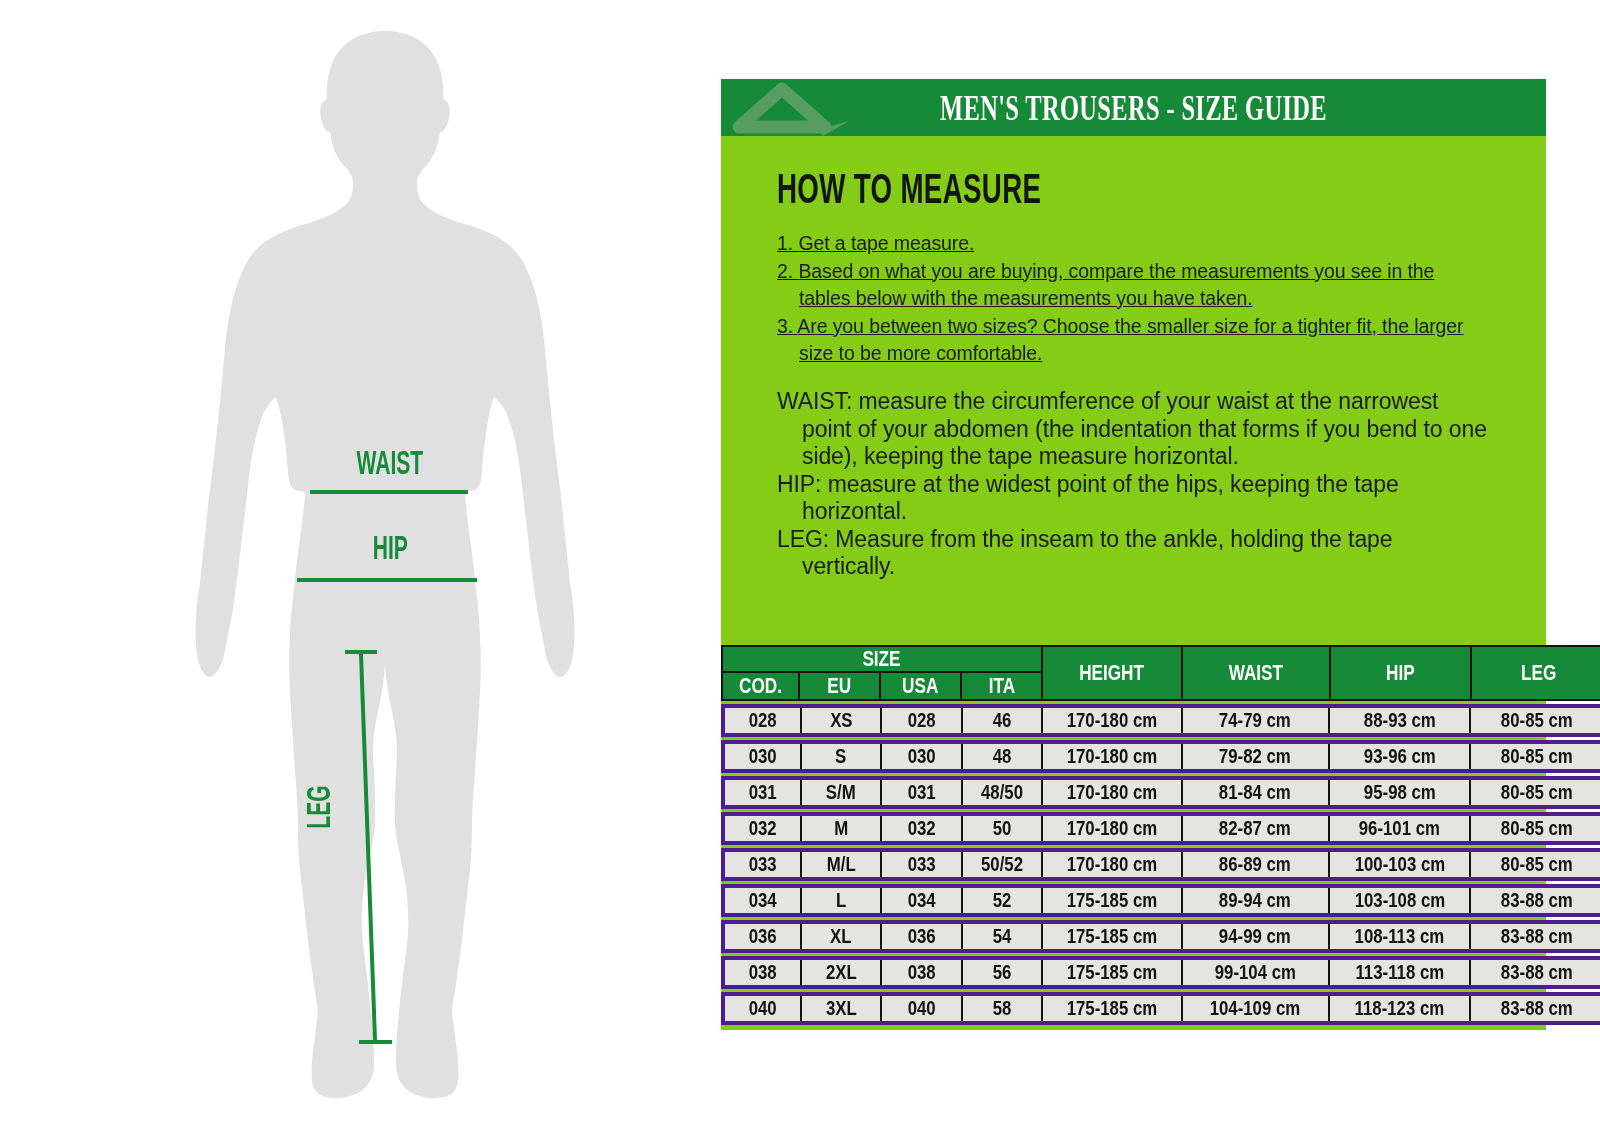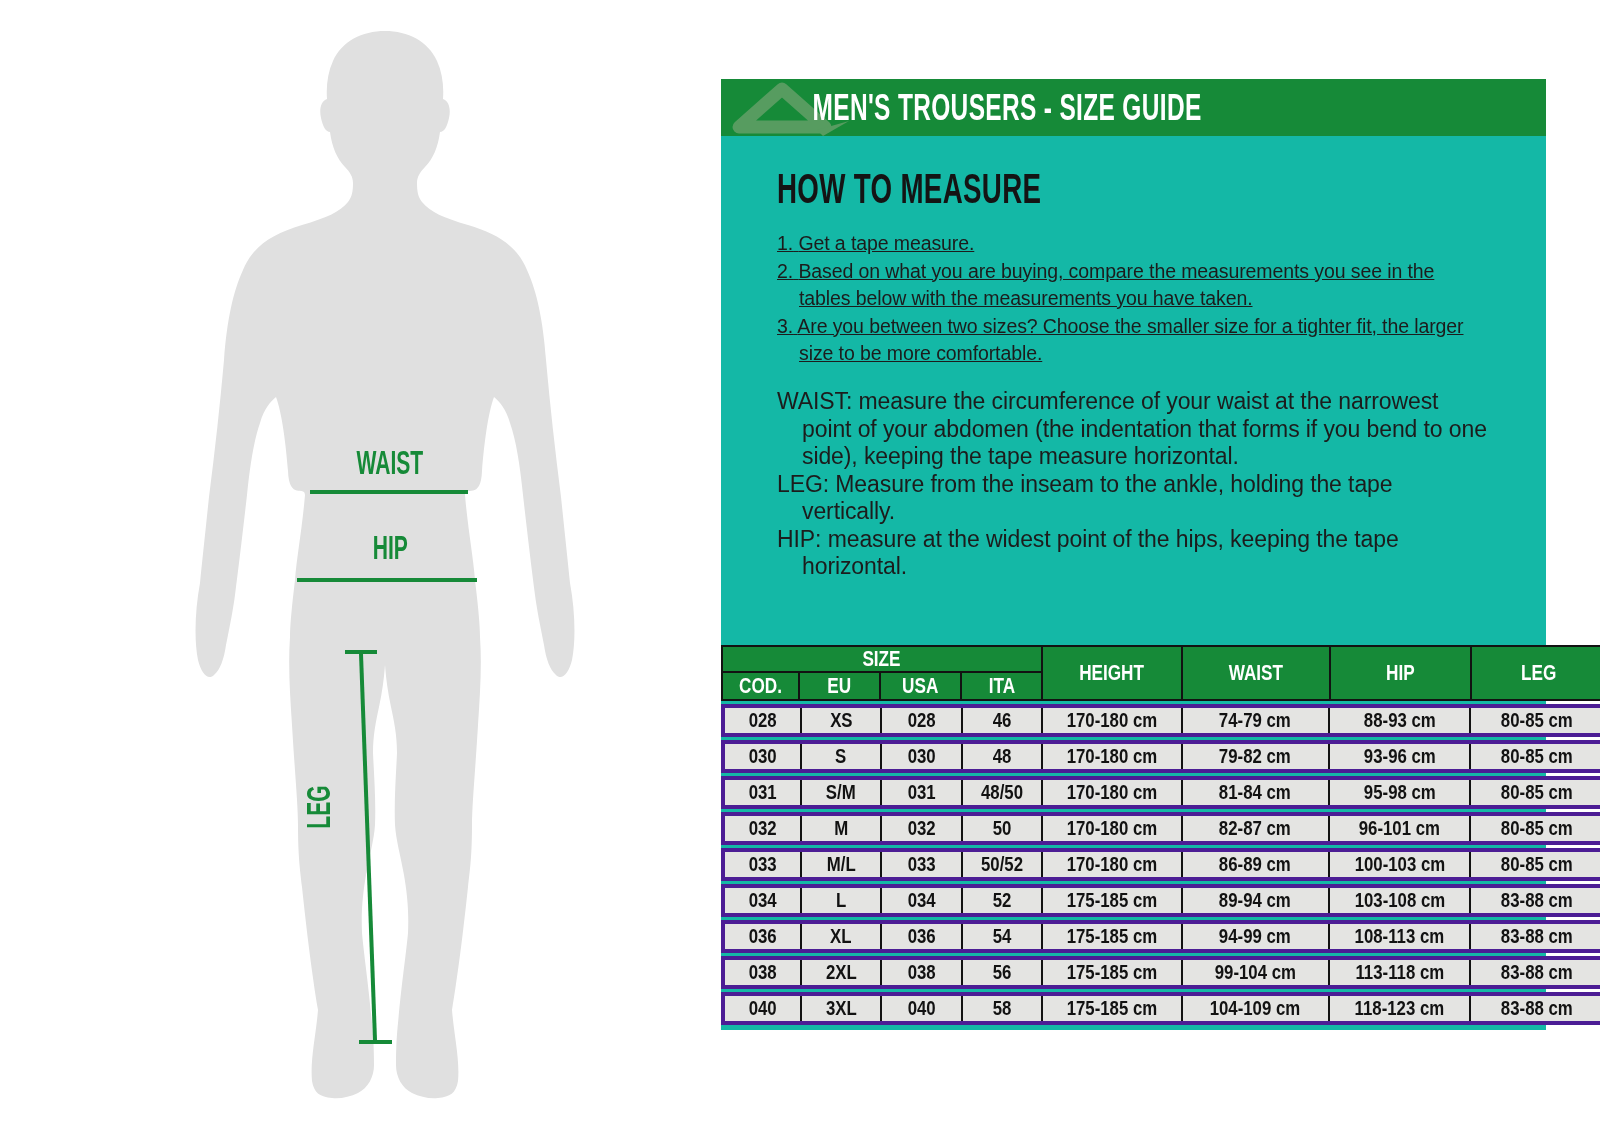--- a/index.html
+++ b/index.html
@@ -15,24 +15,24 @@
   .meas-label .sq{display:inline-block;transform:scaleX(.62);}
   .meas-line{position:absolute;height:4px;background:var(--green);}
   .leg-label{position:absolute;left:132px;top:762px;width:92px;height:40px;color:var(--green);
              font-weight:700;font-size:34px;line-height:40px;text-align:center;
              transform:rotate(-90deg) scaleX(.62);transform-origin:center;}
 
   
   .panel{position:absolute;left:721px;top:79px;width:825px;}
   .band{position:relative;height:57px;background:var(--green);overflow:hidden;}
   .band-title{position:absolute;left:0;right:0;top:0;height:57px;display:flex;align-items:center;
-              color:#fff;font-weight:700;font-size:36px;white-space:nowrap;}
+              justify-content:center;color:#fff;font-weight:700;font-size:36px;white-space:nowrap;font-family:Liberation Serif, serif;}
   .band-title .sq{display:inline-block;transform:scaleX(.68);letter-spacing:.5px;}
   .logo{position:absolute;left:2px;top:2px;}
-  .panel-body{position:relative;height:894px;background:#14b8a6;}
+  .panel-body{position:relative;height:894px;background:#84cc16;}
 
   .htm-heading{position:absolute;left:56px;top:32px;color:#141414;font-weight:700;font-size:42px;
                line-height:42px;white-space:nowrap;}
   .htm-heading .sq{display:inline-block;transform:scaleX(.66);transform-origin:left center;letter-spacing:.5px;}
 
   .steps{position:absolute;left:56px;top:94px;width:700px;color:#1c1c1c;
          font-size:19.5px;line-height:27.5px;letter-spacing:-0.1px;}
   .step{padding-left:22px;text-indent:-22px;text-decoration:underline;}
   .defs{position:absolute;left:56px;top:252px;width:712px;color:#1c1c1c;
         font-size:23px;line-height:27.5px;letter-spacing:-0.1px;}
@@ -113,22 +113,22 @@
       <div class="htm-heading"><span class="sq">HOW TO MEASURE</span></div>
 
       <div class="steps">
         <div class="step"><span>1.</span> <span>Get a tape measure.</span></div>
         <div class="step"><span>2.</span> <span>Based on what you are buying, compare the measurements you see in the tables below with the measurements you have taken.</span></div>
         <div class="step"><span>3.</span> <span>Are you between two sizes? Choose the smaller size for a tighter fit, the larger size to be more comfortable.</span></div>
       </div>
 
       <div class="defs">
         <div class="def"><span>WAIST:</span> <span>measure the circumference of your waist at the narrowest point of your abdomen (the indentation that forms if you bend to one side), keeping the tape measure horizontal.</span></div>
+        <div class="def"><span>HIP:</span> <span>measure at the widest point of the hips, keeping the tape horizontal.</span></div>
         <div class="def"><span>LEG:</span> <span>Measure from the inseam to the ankle, holding the tape vertically.</span></div>
-        <div class="def"><span>HIP:</span> <span>measure at the widest point of the hips, keeping the tape horizontal.</span></div>
       </div>
 
       <div class="size-table">
         <div class="thead">
           <div class="hc h-size">
               <span class="sq">SIZE</span>
             </div>
           <div class="hc h-sub">
               <span class="sq">COD.</span>
             </div>

